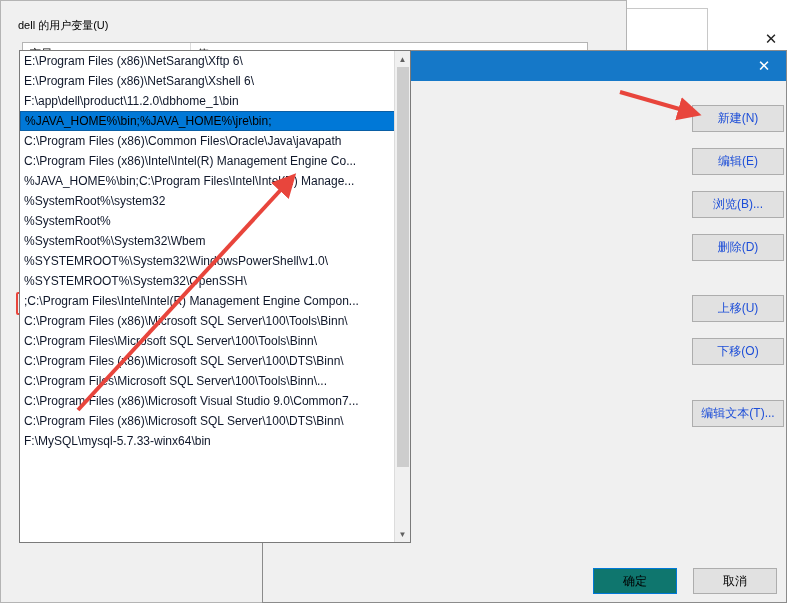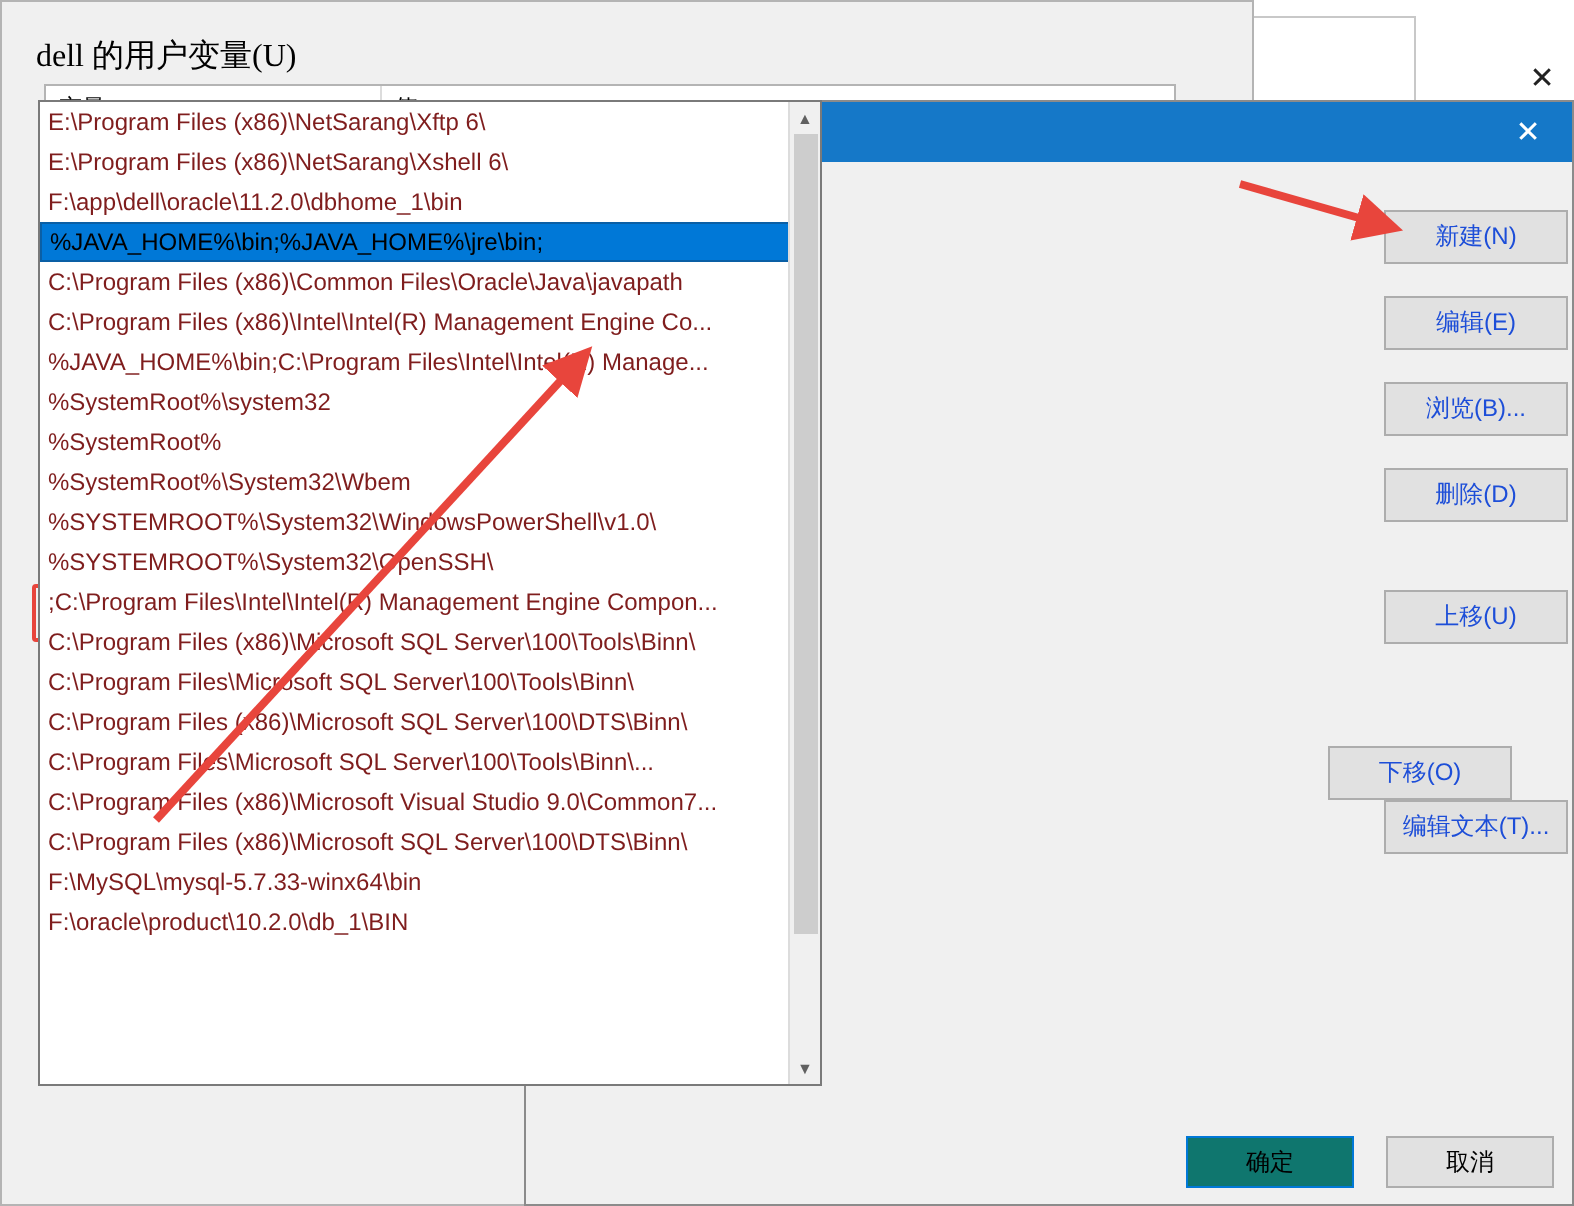--- a/index.html
+++ b/index.html
@@ -59,24 +59,23 @@
     position: absolute;
     left: 705px;
     top: 0px;
     width: 82px;
     height: 603px;
     background: #ffffff;
   }
 
   .section-label {
     position: absolute;
-    font-size: 16px;
+    font-size: 11px;
     color: #000;
     white-space: nowrap;
-    font-family: Liberation Serif, serif;
   }
   #user-vars-label { left: 18px; top: 18px; }
   #system-vars-label {
     left: 16px;
     top: 292px;
     padding: 2px 4px;
     border: 2px solid #e8453c;
     border-radius: 2px;
   }
 
@@ -187,21 +186,21 @@
     position: absolute;
     left: 0; top: 0;
     width: 375px;
     height: 100%;
   }
   .list-item {
     height: 20px;
     line-height: 20px;
     padding: 0 4px;
     font-size: 12px;
-    color: #7f1d1d;
+    color: #0f172a;
     white-space: nowrap;
     overflow: hidden;
   }
   .list-item.selected {
     background: #0078d7;
     color: #000000;
     border: 1px solid #0a5fa5;
     box-sizing: border-box;
     height: 20px;
     line-height: 18px;
@@ -254,21 +253,21 @@
     display: flex;
     align-items: center;
     justify-content: center;
     font-family: "Liberation Sans", sans-serif;
   }
   #btn-new     { left: 692px; top: 105px; }
   #btn-edit    { left: 692px; top: 148px; }
   #btn-browse  { left: 692px; top: 191px; }
   #btn-delete  { left: 692px; top: 234px; }
   #btn-moveup  { left: 692px; top: 295px; }
-  #btn-movedn  { left: 664px; top: 338px; margin-top: 35px; }
+  #btn-movedn  { left: 692px; top: 338px; }
   #btn-edittext{ left: 692px; top: 400px; }
 
   #btn-ok {
     position: absolute;
     left: 593px;
     top: 568px;
     width: 84px;
     height: 26px;
     background: #0f766e;
     border: 1px solid #0078d7;
@@ -391,39 +390,38 @@
   <div class="dialog-titlebar">
     <div class="dialog-title">编辑环境变量</div>
     <div class="dialog-close">✕</div>
   </div>
 </div>
 
 <div class="list-panel">
   <div class="list-scroll" id="entry-list">
       <div class="list-item">E:\Program Files (x86)\NetSarang\Xftp 6\</div>
       <div class="list-item">E:\Program Files (x86)\NetSarang\Xshell 6\</div>
-      <div class="list-item">F:\app\dell\oracle\11.2.0\dbhome_1\bin</div>
+      <div class="list-item">F:\app\dell\product\11.2.0\dbhome_1\bin</div>
       <div class="list-item selected">%JAVA_HOME%\bin;%JAVA_HOME%\jre\bin;</div>
       <div class="list-item">C:\Program Files (x86)\Common Files\Oracle\Java\javapath</div>
       <div class="list-item">C:\Program Files (x86)\Intel\Intel(R) Management Engine Co...</div>
       <div class="list-item">%JAVA_HOME%\bin;C:\Program Files\Intel\Intel(R) Manage...</div>
       <div class="list-item">%SystemRoot%\system32</div>
       <div class="list-item">%SystemRoot%</div>
       <div class="list-item">%SystemRoot%\System32\Wbem</div>
       <div class="list-item">%SYSTEMROOT%\System32\WindowsPowerShell\v1.0\</div>
       <div class="list-item">%SYSTEMROOT%\System32\OpenSSH\</div>
       <div class="list-item">;C:\Program Files\Intel\Intel(R) Management Engine Compon...</div>
       <div class="list-item">C:\Program Files (x86)\Microsoft SQL Server\100\Tools\Binn\</div>
       <div class="list-item">C:\Program Files\Microsoft SQL Server\100\Tools\Binn\</div>
       <div class="list-item">C:\Program Files (x86)\Microsoft SQL Server\100\DTS\Binn\</div>
       <div class="list-item">C:\Program Files\Microsoft SQL Server\100\Tools\Binn\...</div>
       <div class="list-item">C:\Program Files (x86)\Microsoft Visual Studio 9.0\Common7...</div>
       <div class="list-item">C:\Program Files (x86)\Microsoft SQL Server\100\DTS\Binn\</div>
       <div class="list-item">F:\MySQL\mysql-5.7.33-winx64\bin</div>
-      <div class="list-item">F:\oracle\product\10.2.0\db_1\BIN</div>
     </div>
   <div class="scrollbar">
     <div class="sb-arrow">▲</div>
     <div class="sb-thumb"></div>
     <div class="sb-arrow bottom">▼</div>
   </div>
 </div>
 
 <div class="btn" id="btn-new">新建(N)</div>
 <div class="btn" id="btn-edit">编辑(E)</div>

